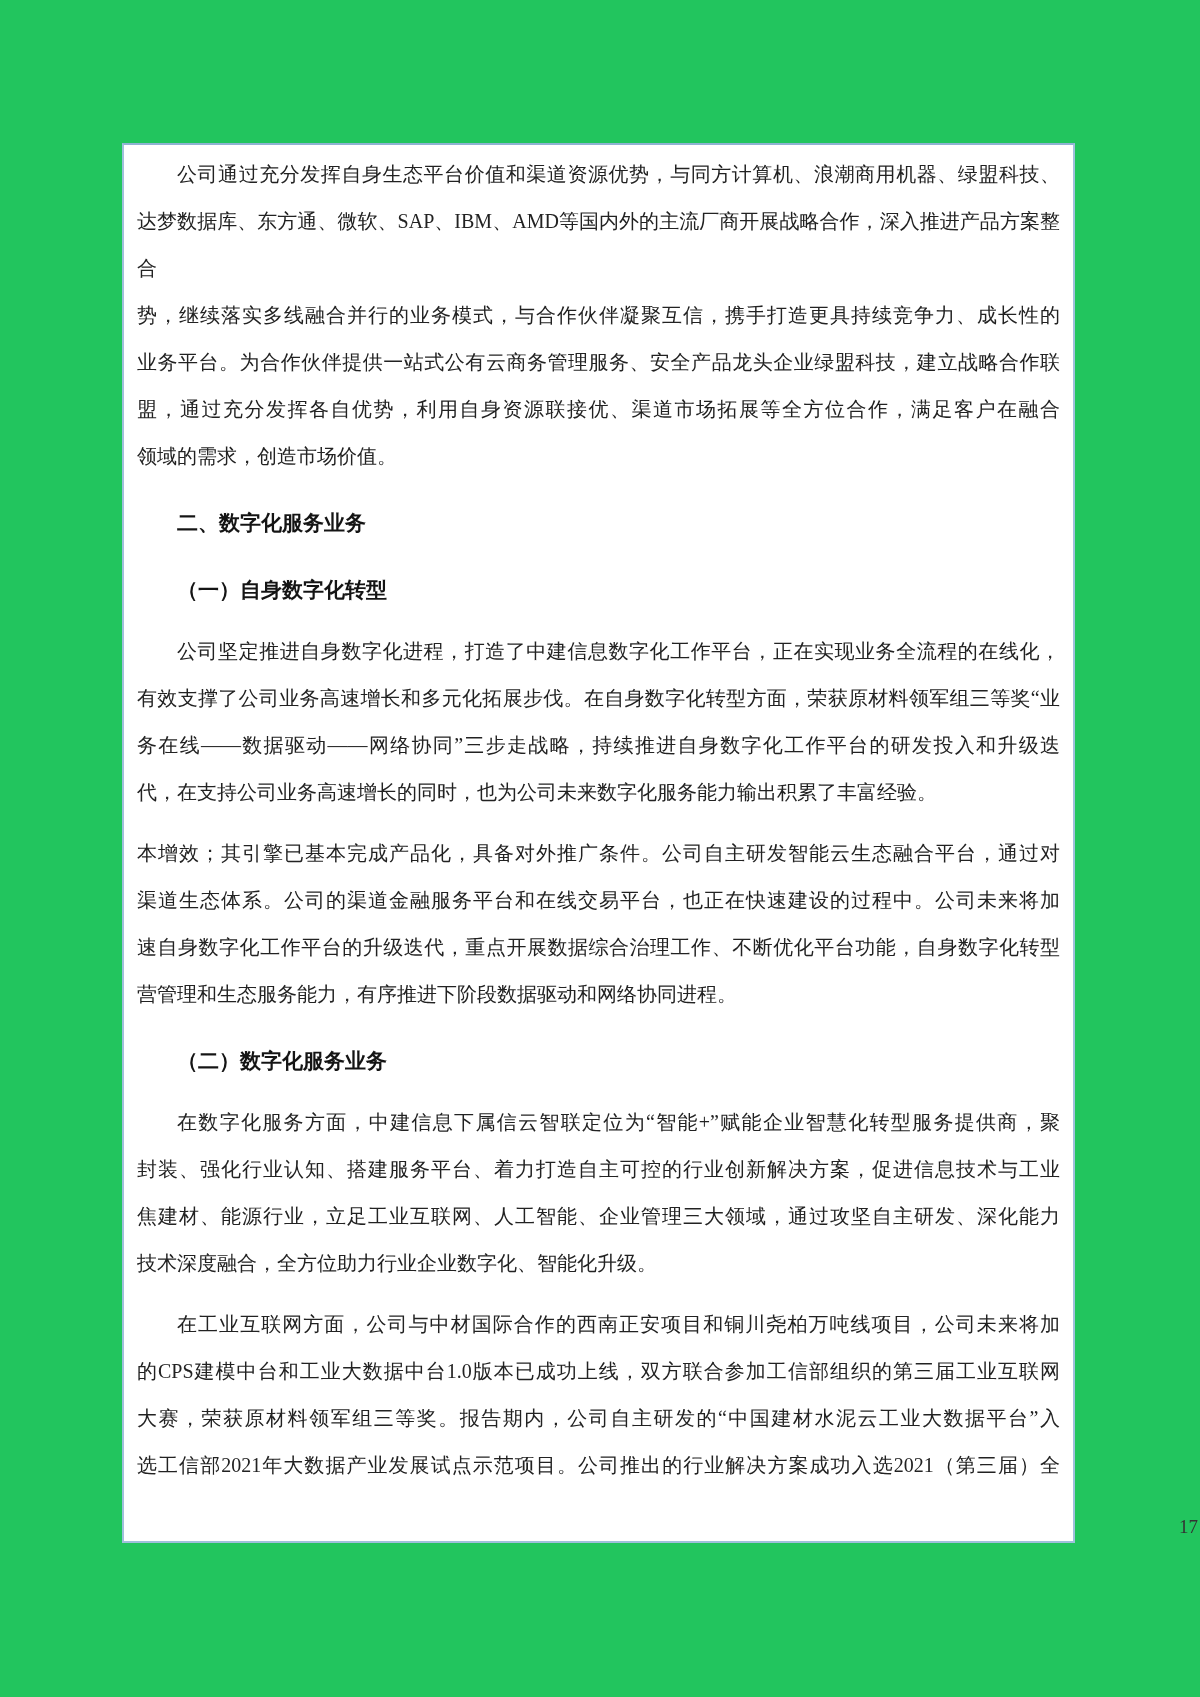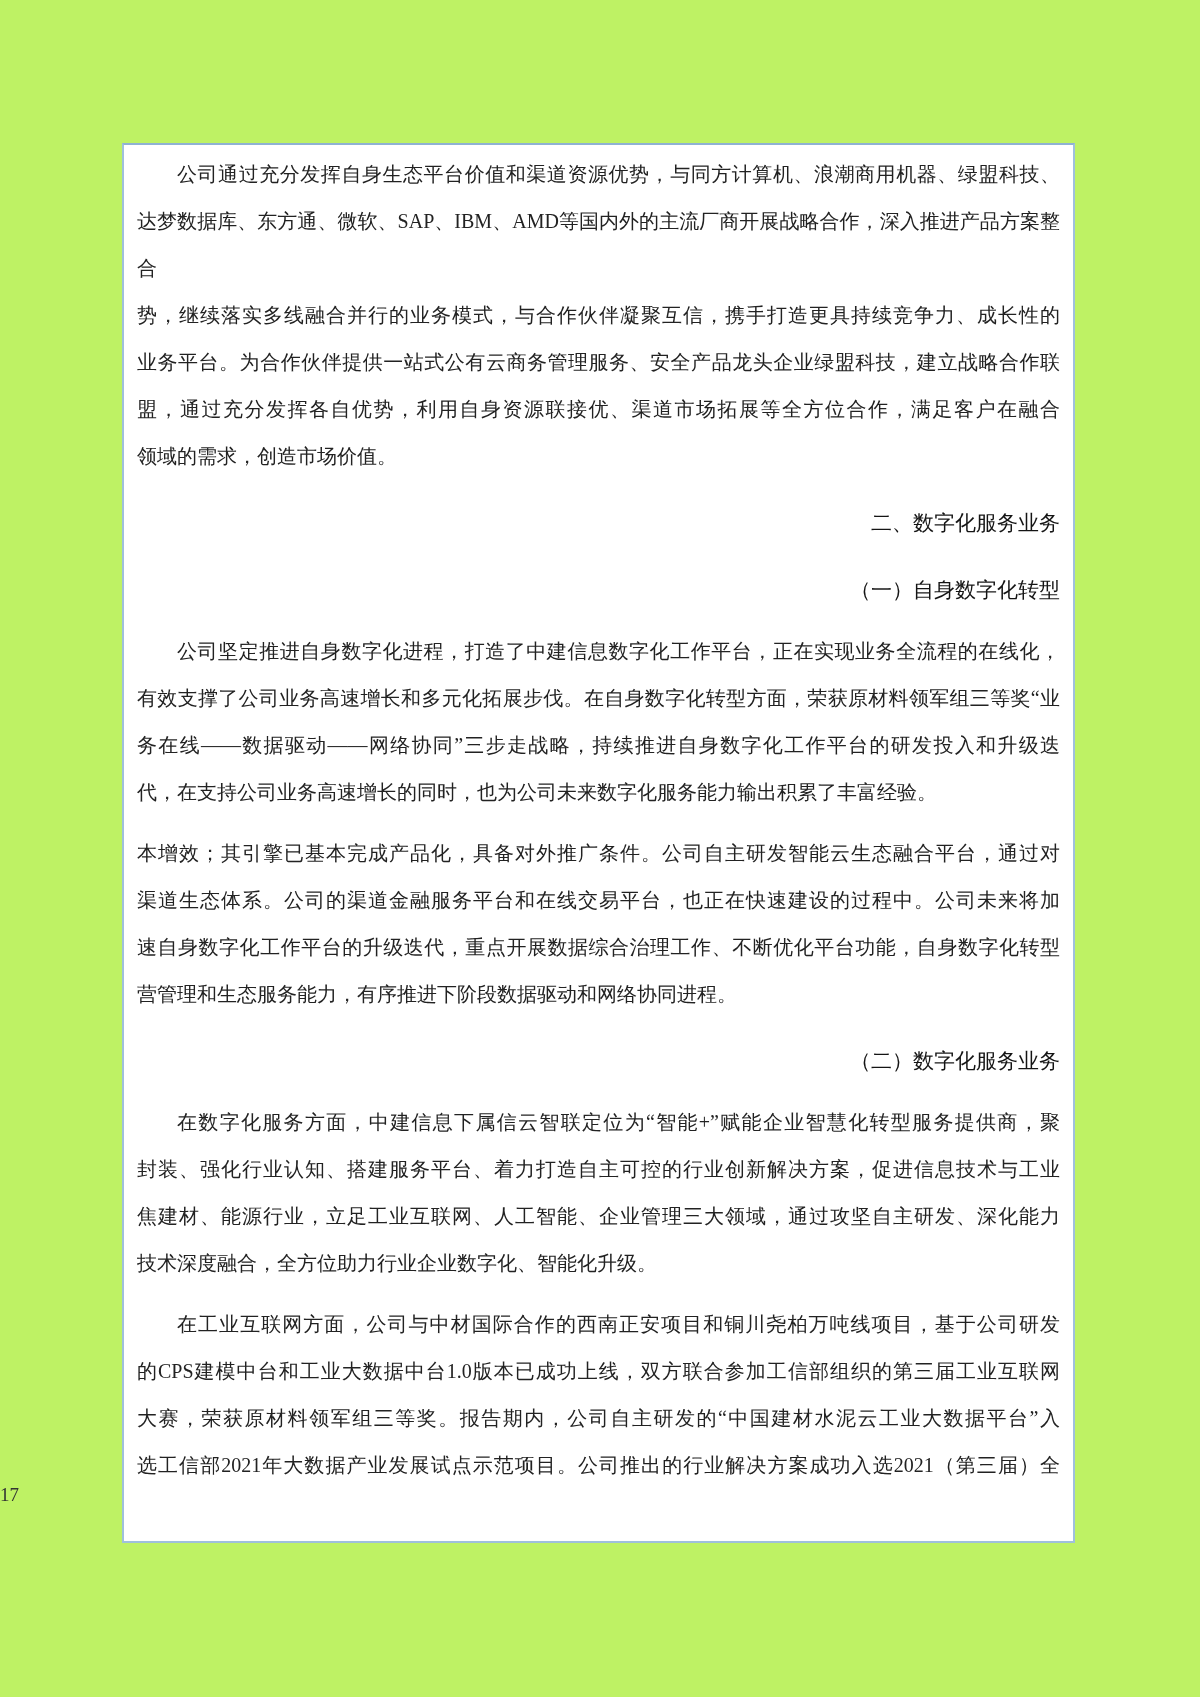--- a/index.html
+++ b/index.html
@@ -4,21 +4,21 @@
 <style>
   html, body { margin: 0; padding: 0; }
   body {
     width: 1200px; height: 1697px;
     background: #ffffff;
     font-family: "Liberation Serif", "DejaVu Serif", serif;
   }
   .page {
     position: relative;
     width: 1200px; height: 1697px;
-    background: #bef264;
+    background: #22c55e;
     overflow: hidden;
   }
   .content-box {
     position: absolute;
     left: 122px; top: 143px;
     width: 953px; height: 1400px;
     box-sizing: border-box;
     border: 2px solid #9fc0dc;
     border-top-color: #8fb2d2;
     background: #ffffff;
@@ -32,32 +32,31 @@
     text-align: justify;
     text-align-last: justify;
     letter-spacing: 0;
   }
   .doc-line.end { text-align-last: left; }
   .indent { text-indent: 40px; }
   .para { margin-top: 14px; }
   .para.first { margin-top: 0; }
   .heading {
     font-size: 21px;
-    font-weight: normal;
+    font-weight: bold;
     color: #141414;
     line-height: 47px;
     margin-top: 20px;
     text-indent: 40px;
-    text-align: right;
   }
   .page-number {
     position: absolute;
-    top: 1480px; left: 0;
+    top: 1512px; left: 0;
     width: 1198px;
-    text-align: left;
+    text-align: right;
     font-size: 19px;
     line-height: 30px;
     color: #333333;
   }
 </style>
 </head>
 <body>
 
 <div class="page">
   <div class="content-box">
@@ -92,21 +91,21 @@
     <div class="heading">（二）数字化服务业务</div>
 
     <div class="para">
       <div class="doc-line indent">在数字化服务方面，中建信息下属信云智联定位为“智能+”赋能企业智慧化转型服务提供商，聚</div>
       <div class="doc-line">封装、强化行业认知、搭建服务平台、着力打造自主可控的行业创新解决方案，促进信息技术与工业</div>
       <div class="doc-line">焦建材、能源行业，立足工业互联网、人工智能、企业管理三大领域，通过攻坚自主研发、深化能力</div>
       <div class="doc-line end">技术深度融合，全方位助力行业企业数字化、智能化升级。</div>
     </div>
 
     <div class="para">
-      <div class="doc-line indent">在工业互联网方面，公司与中材国际合作的西南正安项目和铜川尧柏万吨线项目，基于公司研发</div>
+      <div class="doc-line indent">在工业互联网方面，公司与中材国际合作的西南正安项目和铜川尧柏万吨线项目，公司未来将加</div>
       <div class="doc-line">的CPS建模中台和工业大数据中台1.0版本已成功上线，双方联合参加工信部组织的第三届工业互联网</div>
       <div class="doc-line">大赛，荣获原材料领军组三等奖。报告期内，公司自主研发的“中国建材水泥云工业大数据平台”入</div>
       <div class="doc-line">选工信部2021年大数据产业发展试点示范项目。公司推出的行业解决方案成功入选2021（第三届）全</div>
     </div>
 
   </div>
 
   <div class="page-number">17</div>
 </div>
 

